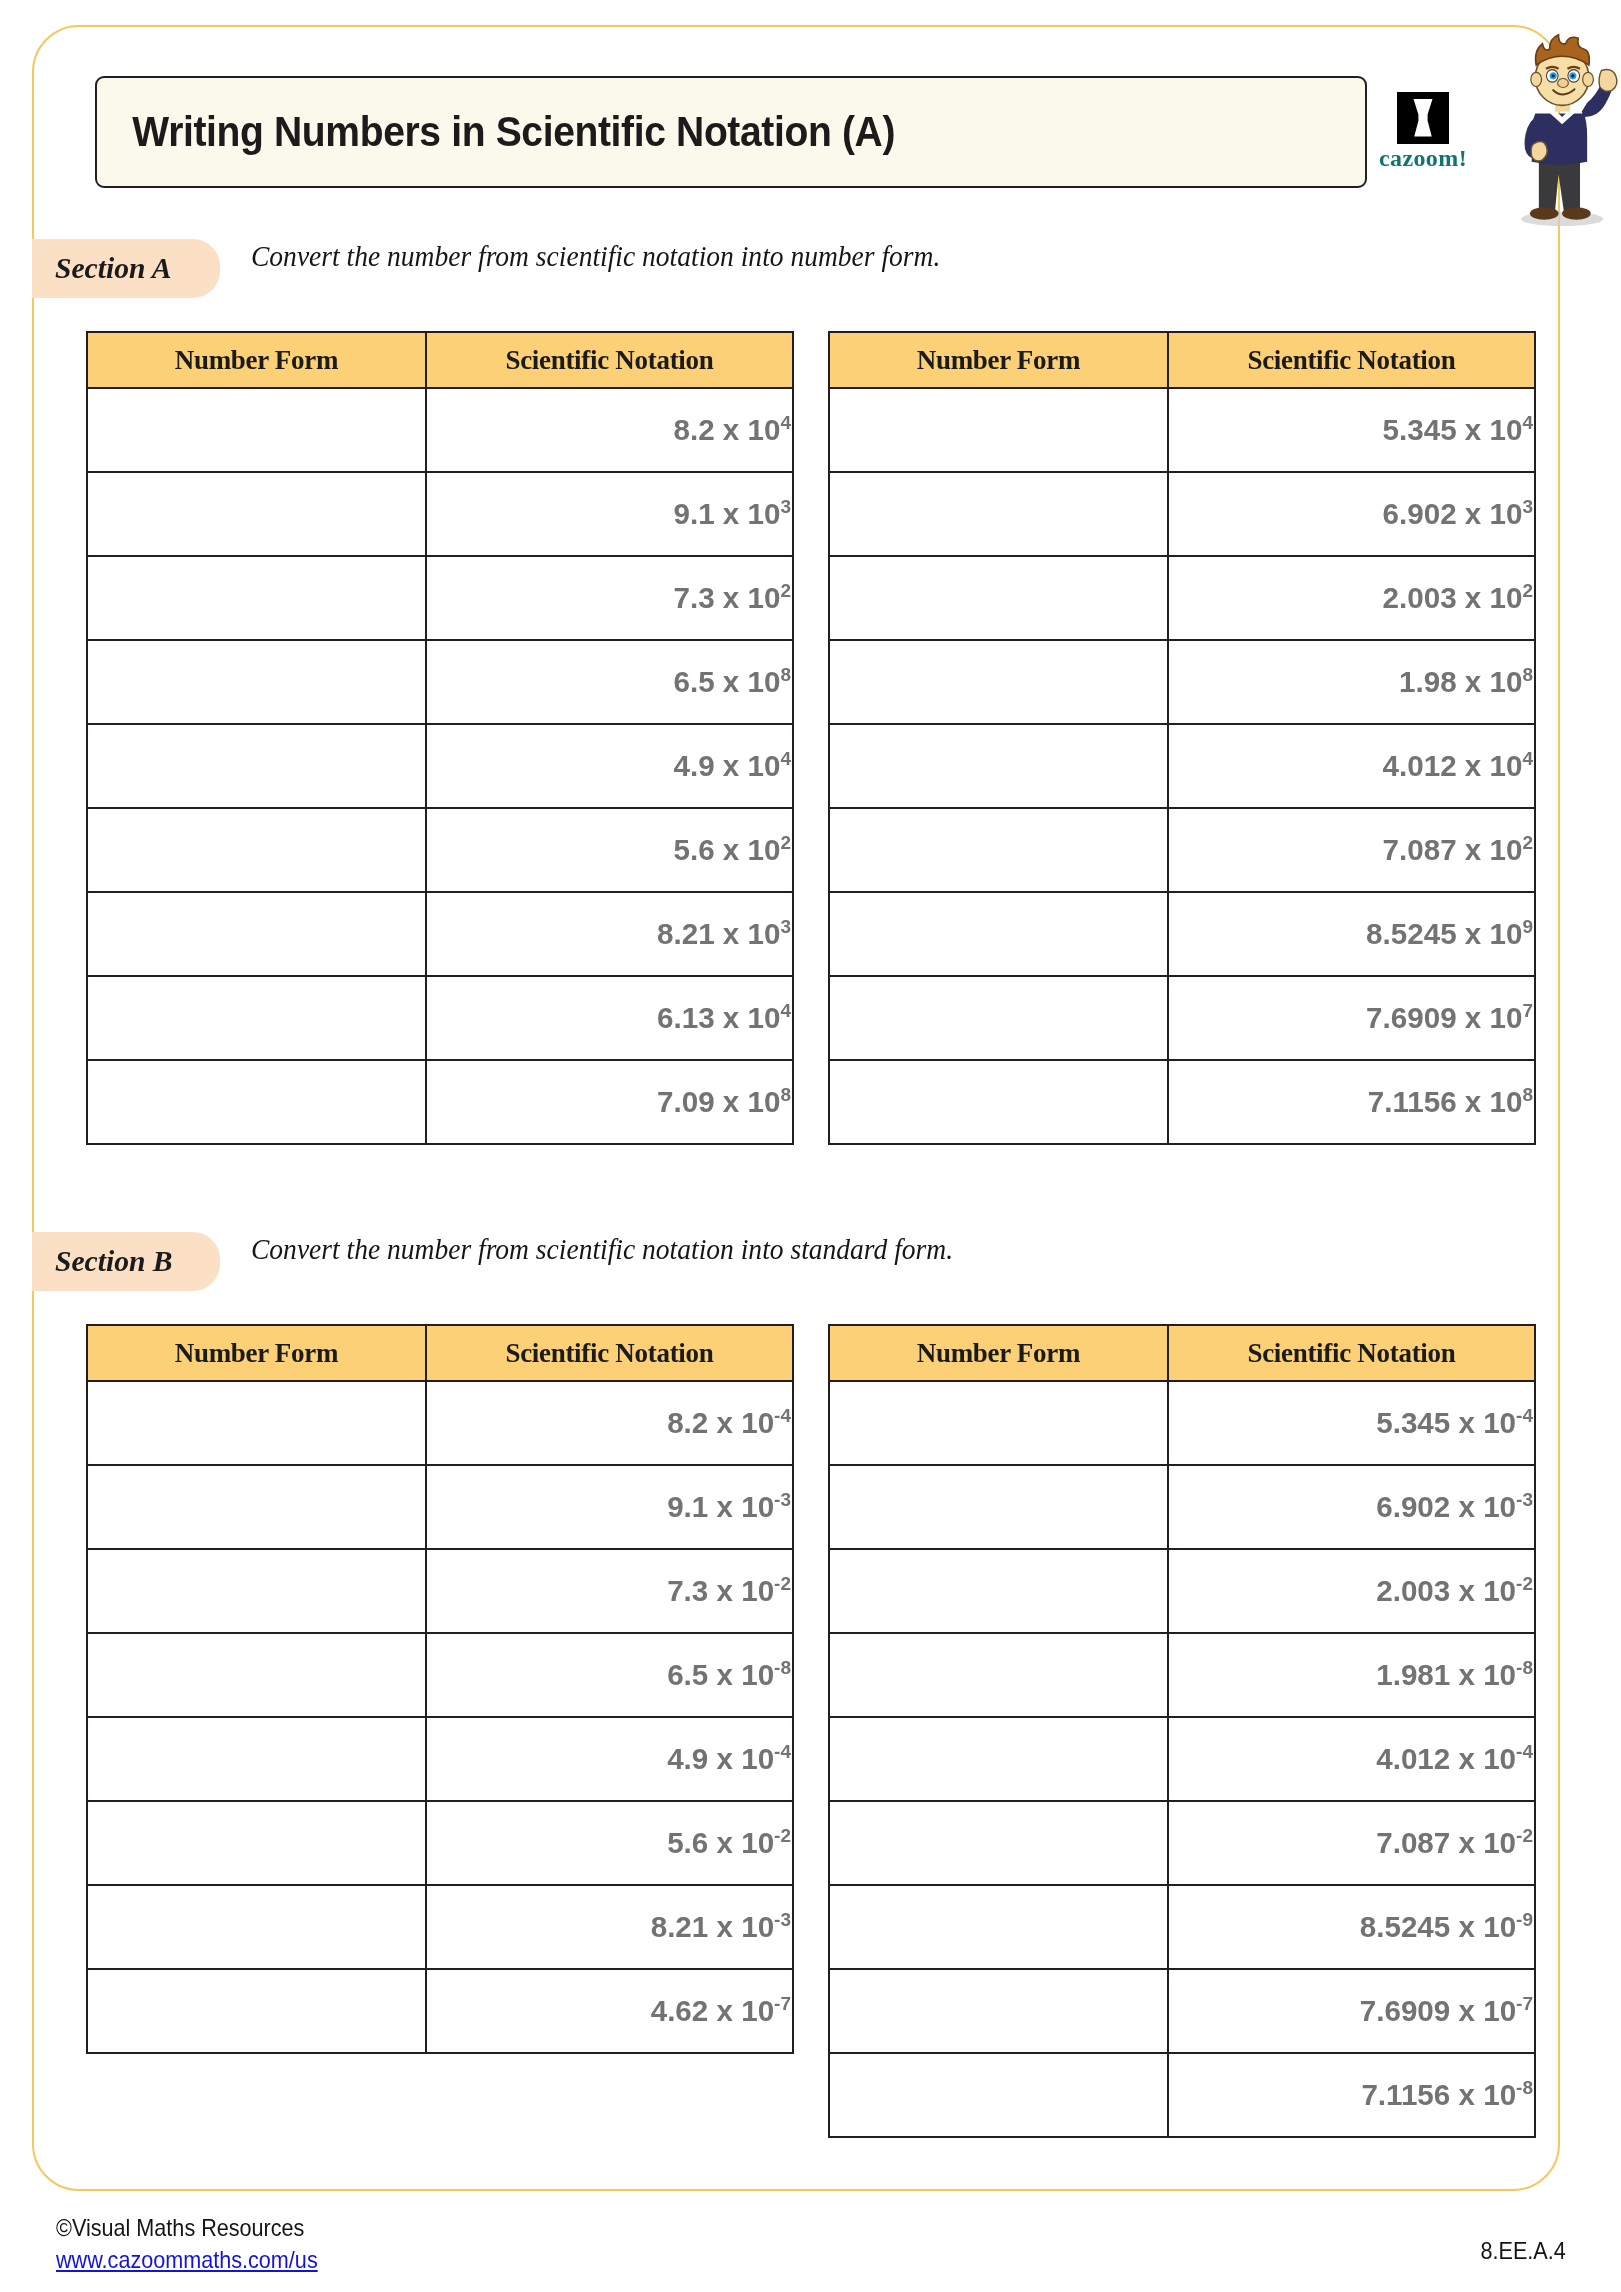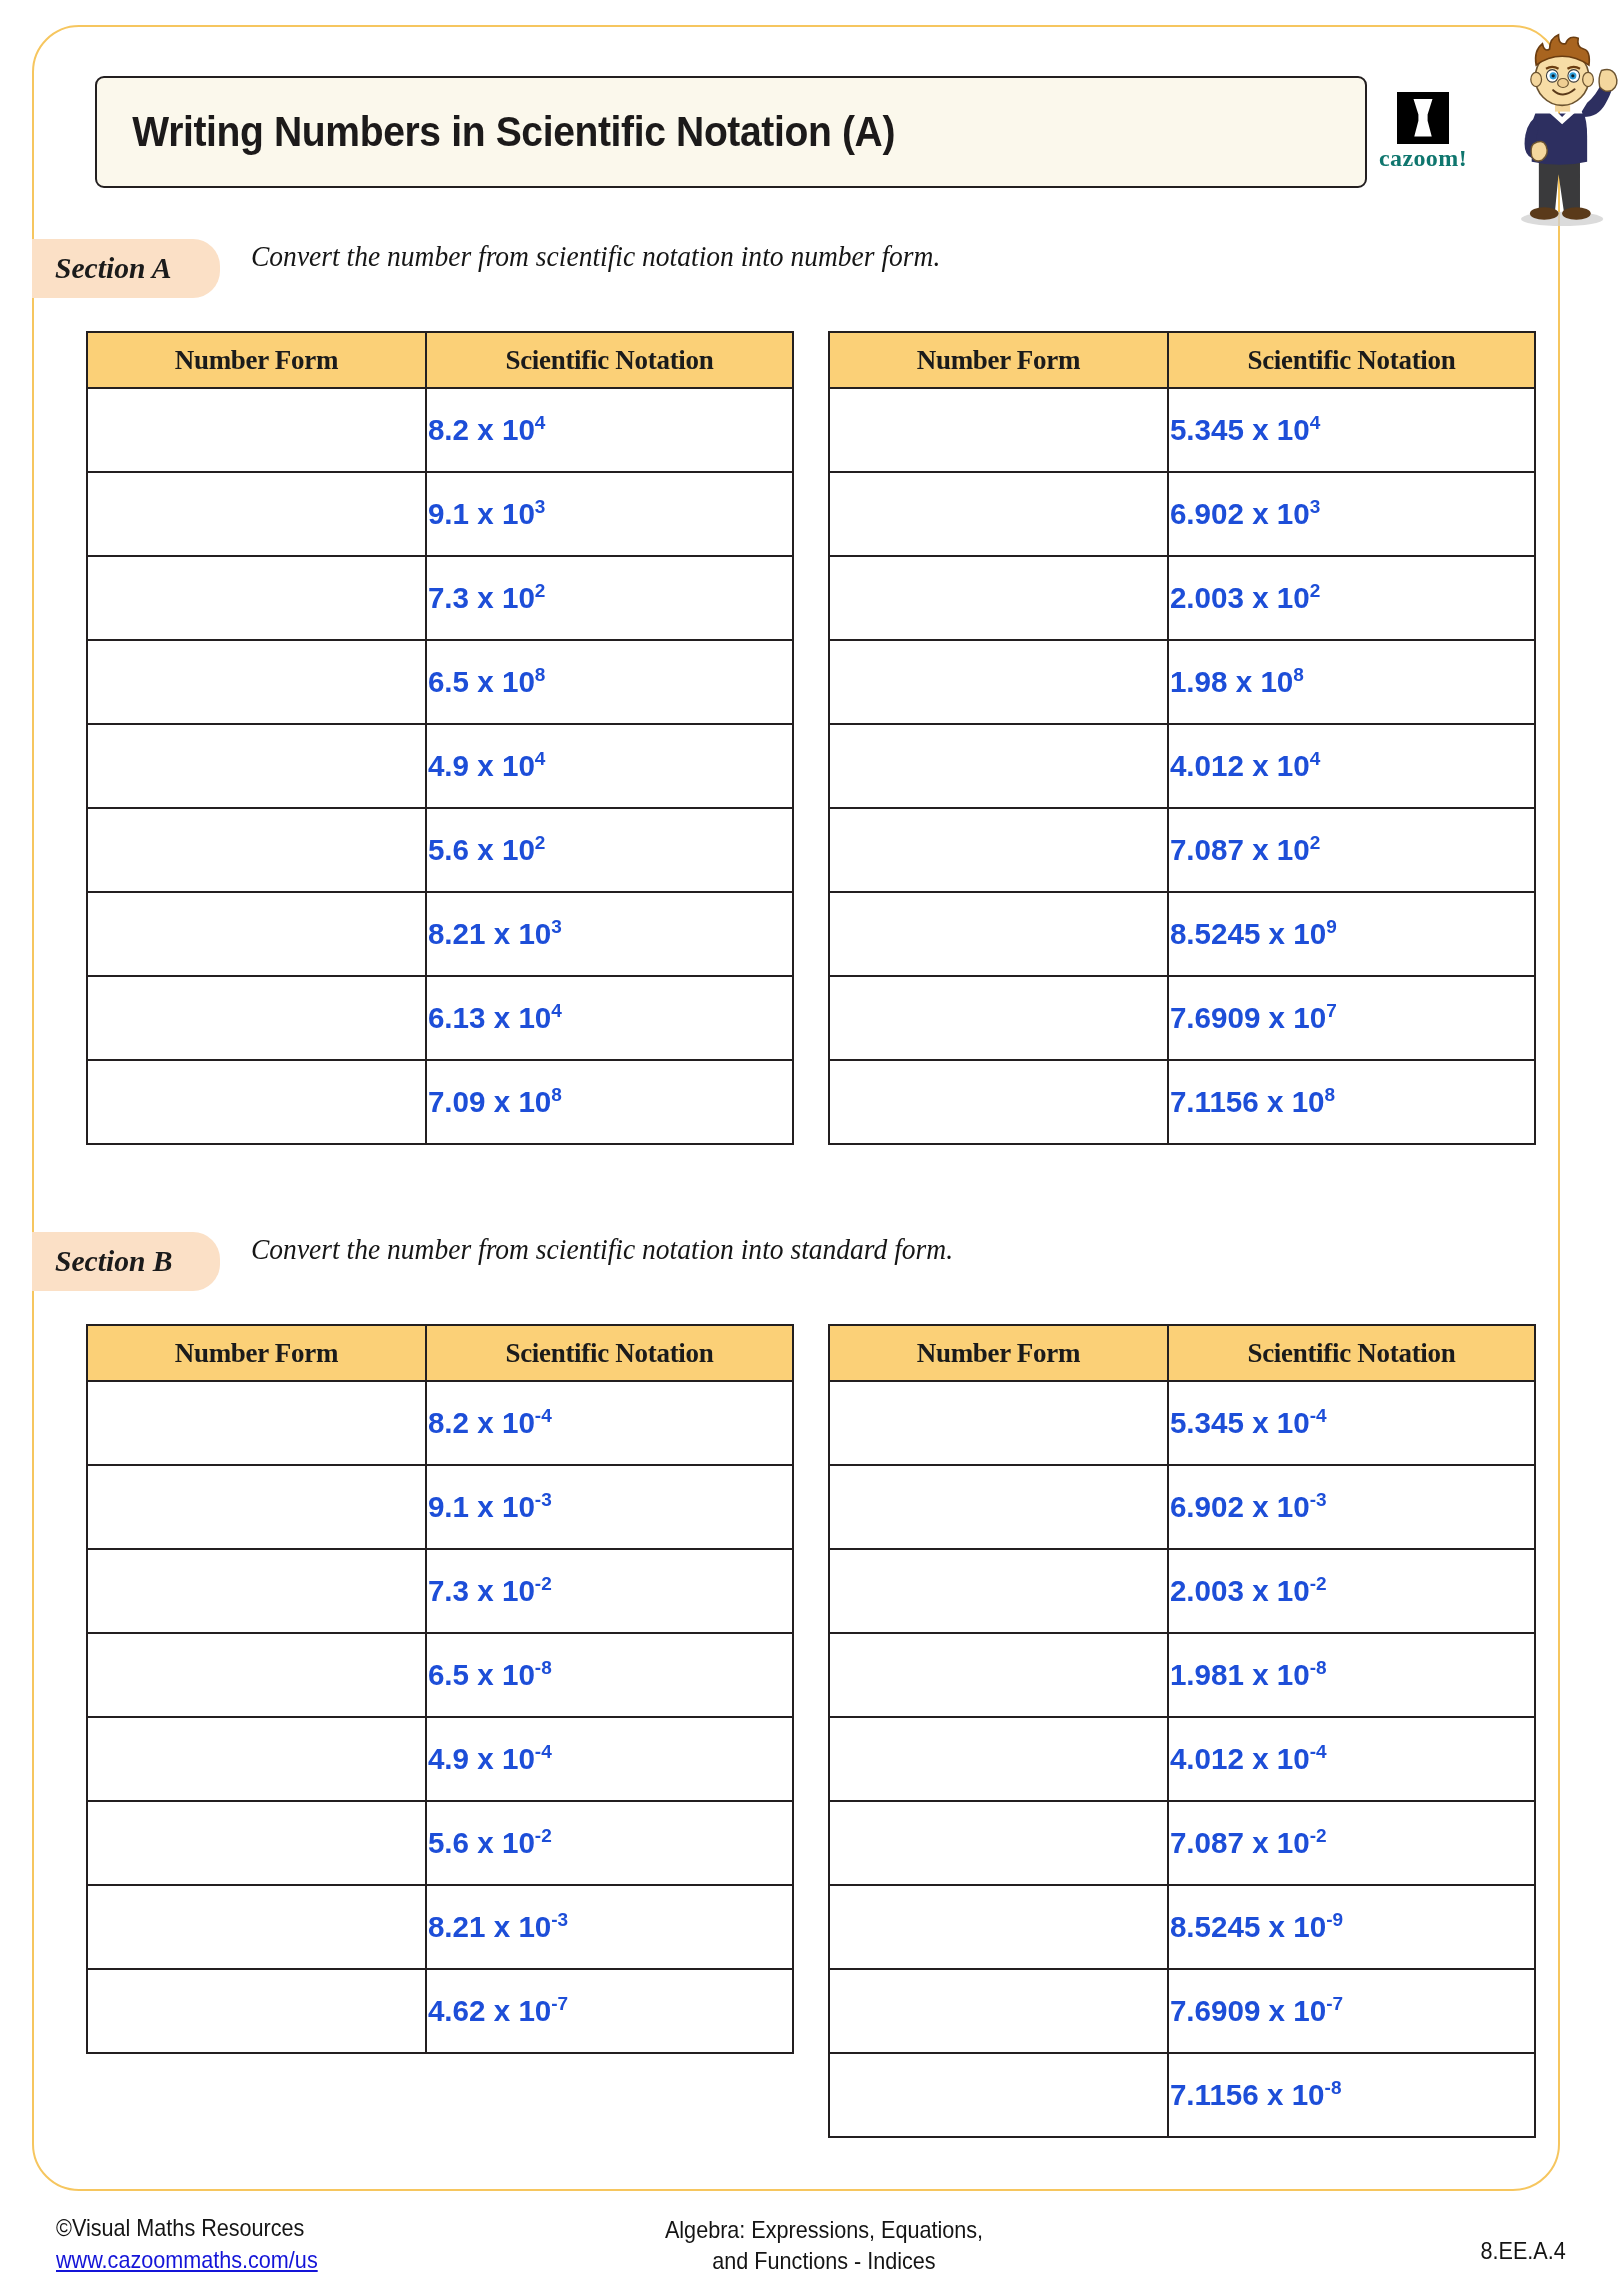--- a/index.html
+++ b/index.html
@@ -165,25 +165,25 @@
     color: #1b1b1b;
     letter-spacing: -0.3px;
   }
   .qtable td.ansCell {
     height: 84px;
     background: #ffffff;
   }
   .qtable td.valCell {
     height: 84px;
     background: #ffffff;
-    text-align: left;
+    text-align: right;
     font-family: "Liberation Sans", sans-serif;
     font-weight: bold;
     font-size: 29.6px;
-    color: #1d4ed8;
+    color: #737373;
     white-space: nowrap;
   }
   .valCell sup {
     font-size: 19px;
     font-weight: bold;
     vertical-align: super;
     line-height: 0;
   }
 
   
@@ -518,19 +518,15 @@
         <td class="valCell">7.1156 x 10<sup>-8</sup></td>
       </tr>
     </tbody>
 </table>
 
 <div class="footer">
   <div class="footer-left">
     <span class="footer-copy">©Visual Maths Resources</span>
     <a class="footer-link" href="#">www.cazoommaths.com/us</a>
   </div>
-  <div class="footer-center">
-    <span>Algebra: Expressions, Equations,</span>
-    <span>and Functions - Indices</span>
-  </div>
   <div class="footer-right">8.EE.A.4</div>
 </div>
 
 
 </body></html>

